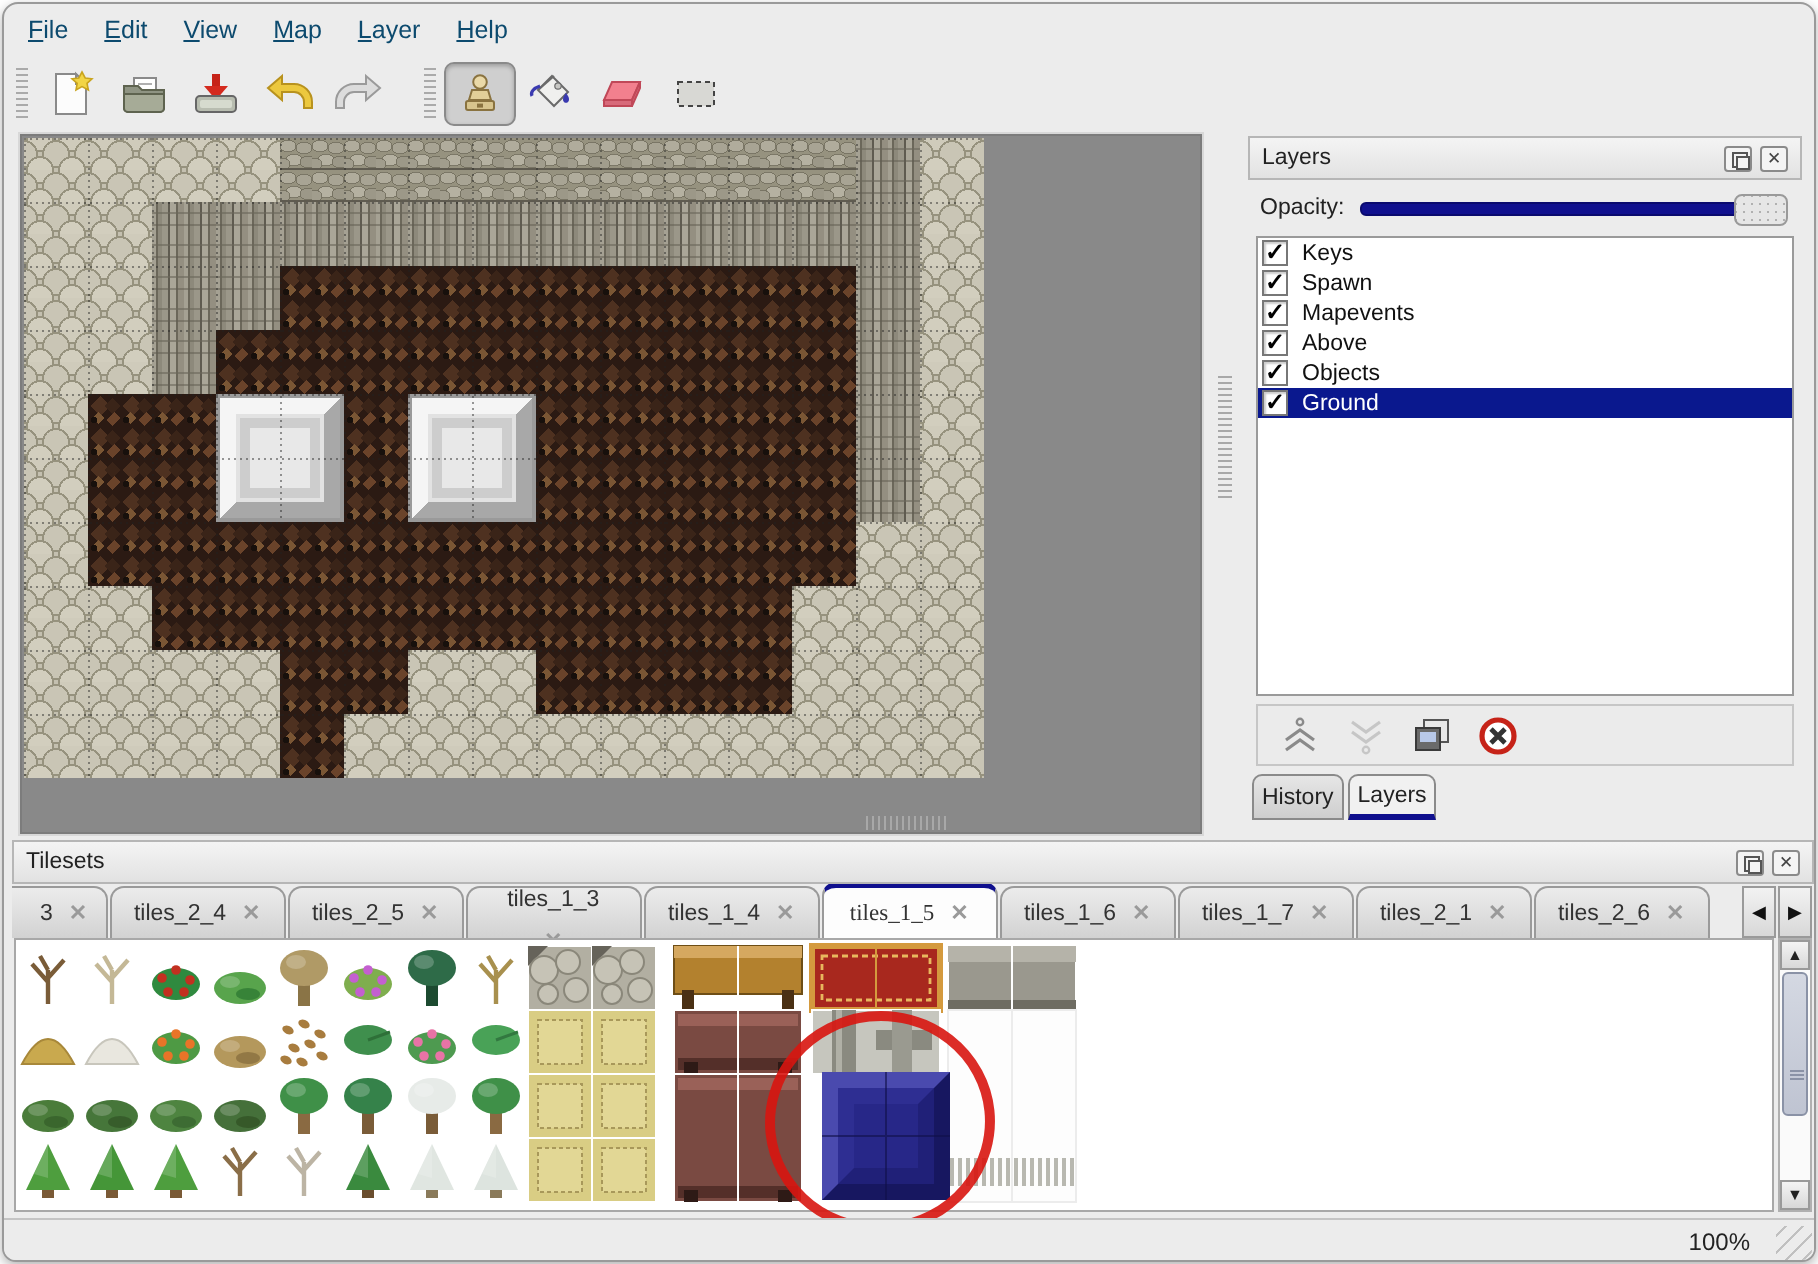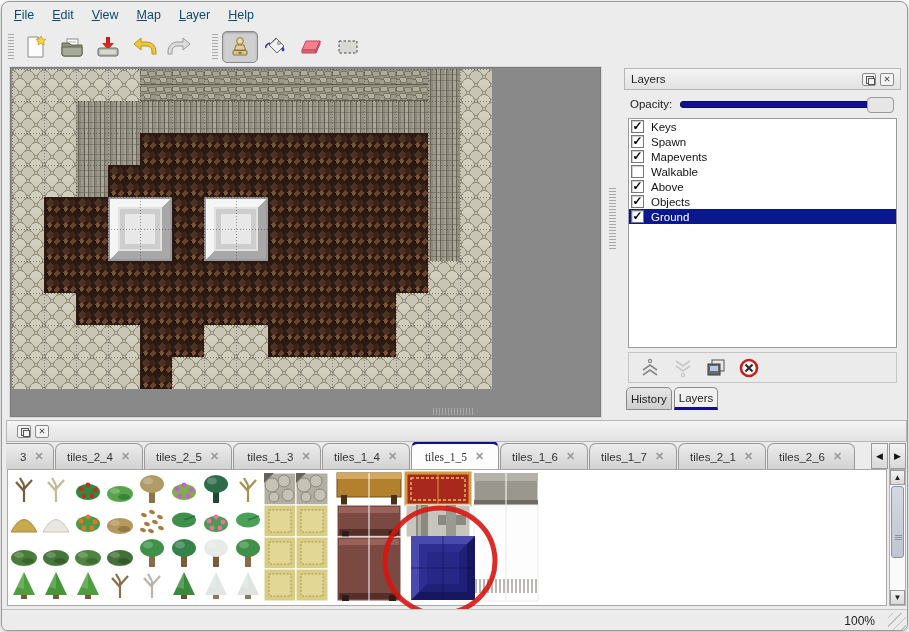--- a/index.html
+++ b/index.html
@@ -421,24 +421,20 @@
         </div>
         <div class="lrow">
           <span class="cbx">✓</span>
           <span>Spawn</span>
         </div>
         <div class="lrow">
           <span class="cbx">✓</span>
           <span>Mapevents</span>
         </div>
         <div class="lrow">
-          <span class="cbx"></span>
-          <span>Walkable</span>
-        </div>
-        <div class="lrow">
           <span class="cbx">✓</span>
           <span>Above</span>
         </div>
         <div class="lrow">
           <span class="cbx">✓</span>
           <span>Objects</span>
         </div>
         <div class="lrow sel">
           <span class="cbx">✓</span>
           <span>Ground</span>
@@ -464,37 +460,38 @@
       </svg>
     </div>
     <div id="docktabs">
         <div class="dtab">History</div>
         <div class="dtab active">Layers</div>
       </div>
   </div>
 
   <div id="tilesdock">
     <div class="dockhdr" style="left:0;top:0;width:901px;">
+      <span class="title">Tilesets</span>
       <span class="hdrbtn floaticon"></span>
       <span class="hdrbtn">✕</span>
     </div>
     <div id="tstabrow">
         <div class="ttab partial" style="padding-left: 14px;">
           <span>3</span>
           <span class="x">✕</span>
         </div>
         <div class="ttab" style="min-width: 88px; justify-content: center;">
           <span>tiles_2_4</span>
           <span class="x">✕</span>
         </div>
         <div class="ttab" style="min-width: 88px; justify-content: center;">
           <span>tiles_2_5</span>
           <span class="x">✕</span>
         </div>
-        <div class="ttab" style="min-width: 88px; justify-content: flex-end;">
+        <div class="ttab" style="min-width: 88px; justify-content: flex-start; flex-direction: column;">
           <span>tiles_1_3</span>
           <span class="x">✕</span>
         </div>
         <div class="ttab" style="min-width: 88px; justify-content: center;">
           <span>tiles_1_4</span>
           <span class="x">✕</span>
         </div>
         <div class="ttab active" style="min-width: 88px; justify-content: center;">
           <span>tiles_1_5</span>
           <span class="x">✕</span>

